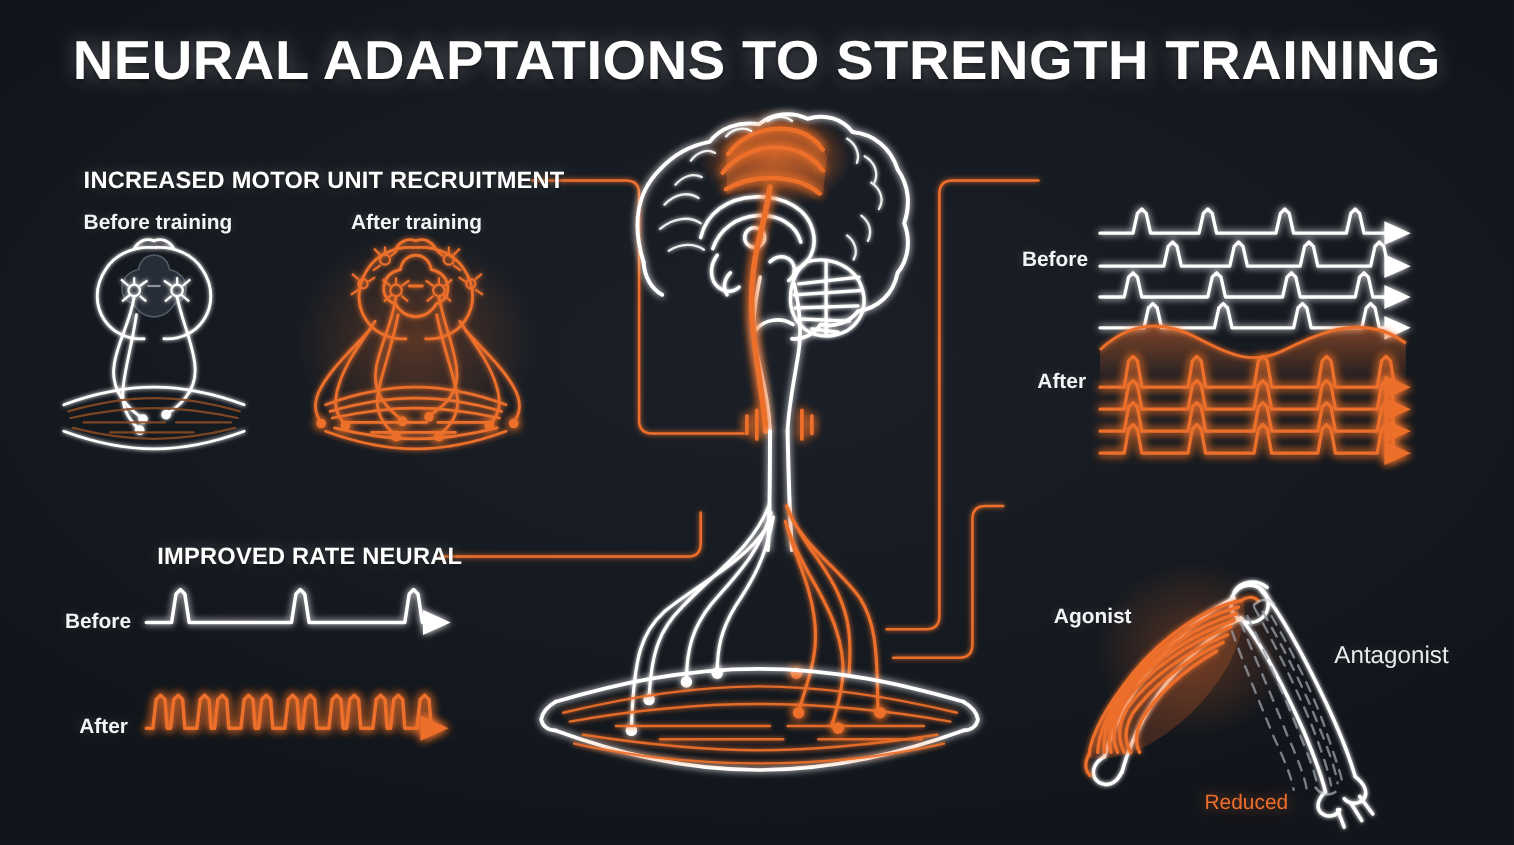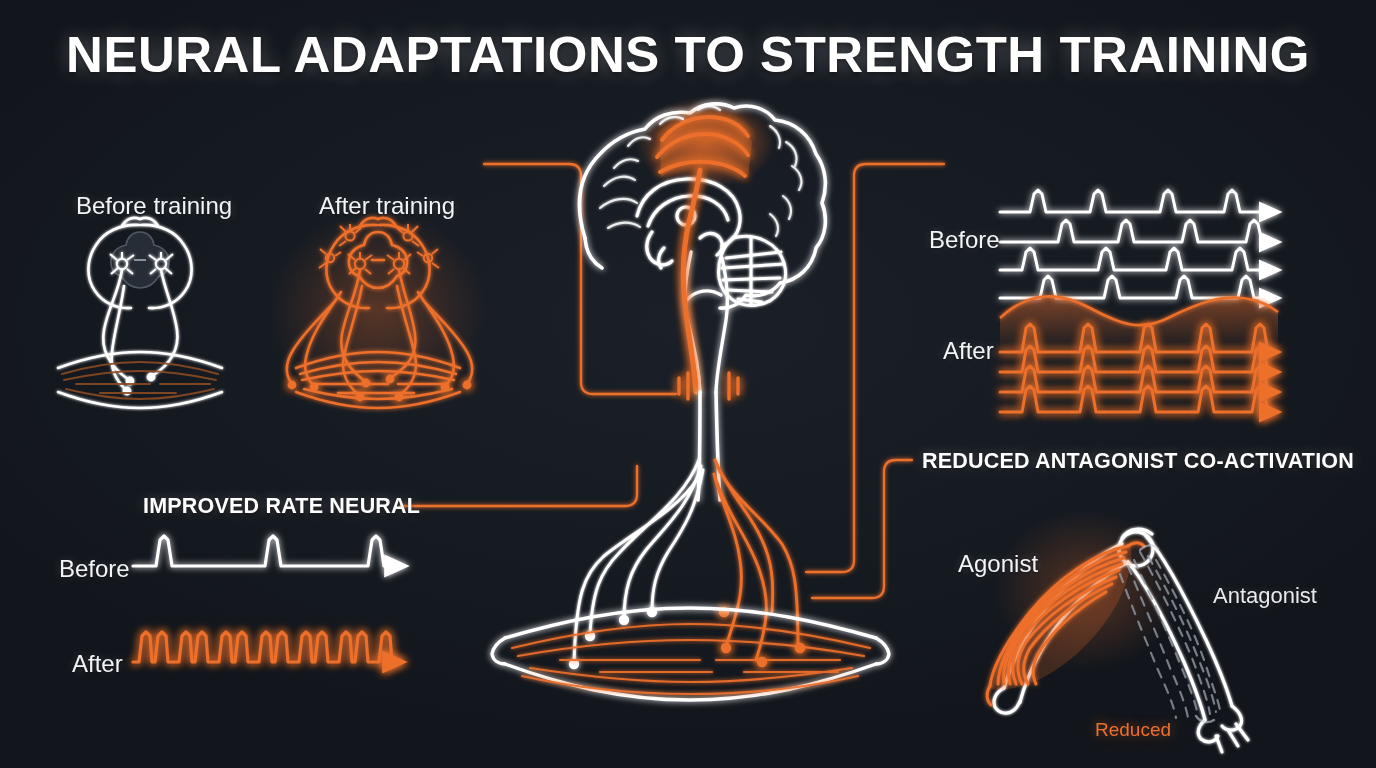--- a/index.html
+++ b/index.html
@@ -26,22 +26,23 @@
     text-shadow:0 0 18px rgba(255,255,255,.28), 0 2px 5px rgba(0,0,0,.85);
     white-space:nowrap;
   }
   .panel-title{
     position:absolute;
     font-size:21.5px;font-weight:bold;color:#ffffff;letter-spacing:.2px;
     white-space:nowrap;
     text-shadow:0 0 12px rgba(255,255,255,.25),0 2px 4px rgba(0,0,0,.8);
   }
   .sub-label{
-    position:absolute;font-size:24px;color:#f2f4f7;white-space:nowrap;
+    position:absolute;font-size:19px;color:#f2f4f7;white-space:nowrap;
     text-shadow:0 0 9px rgba(255,255,255,.20),0 1px 3px rgba(0,0,0,.8);
+    font-weight:bold;
   }
   .accent-label{
     position:absolute;font-size:19px;color:#ED6F2C;white-space:nowrap;
     text-shadow:0 0 12px rgba(237,111,44,.55);
     margin-top:44px;
   }
   .dim-label{
     position:absolute;font-size:22px;color:#e8eaee;white-space:nowrap;
     text-shadow:0 0 9px rgba(255,255,255,.18),0 1px 3px rgba(0,0,0,.8);
   }
@@ -518,28 +519,28 @@
         <path d="M1140,550 C1146,544 1154,544 1158,549"></path>
         <path d="M1196,716 C1200,722 1208,724 1214,720"></path>
       </g>
 
       <g filter="url(#goS)">
         <line x1="1133" y1="632" x2="1133" y2="668" stroke="#ED6F2C" stroke-width="4.4" stroke-linecap="round" marker-end="url(#arwO)"></line>
       </g>
     </g>
   </svg>
 
+  <div class="panel-title" style="left:76px;top:152px;">INCREASED MOTOR UNIT RECRUITMENT</div>
   <div class="sub-label" style="left:76px;top:192px;">Before training</div>
   <div class="sub-label" style="left:319px;top:192px;">After training</div>
 
   <div class="panel-title" style="left:143px;top:494px;">IMPROVED RATE NEURAL</div>
   <div class="sub-label" style="left:59px;top:555px;">Before</div>
   <div class="sub-label" style="left:72px;top:650px;">After</div>
 
   <div class="sub-label" style="left:929px;top:226px;">Before</div>
   <div class="sub-label" style="left:943px;top:337px;">After</div>
 
-  <div class="panel-title" style="left:922px;top:449px;">REDUCED ANTAGONIST CO-ACTIVATION</div>
   <div class="sub-label" style="left:958px;top:550px;">Agonist</div>
   <div class="dim-label" style="left:1213px;top:583px;">Antagonist</div>
   <div class="accent-label" style="left:1095px;top:675px;">Reduced</div>
 
 </div>
 
 </body></html>

